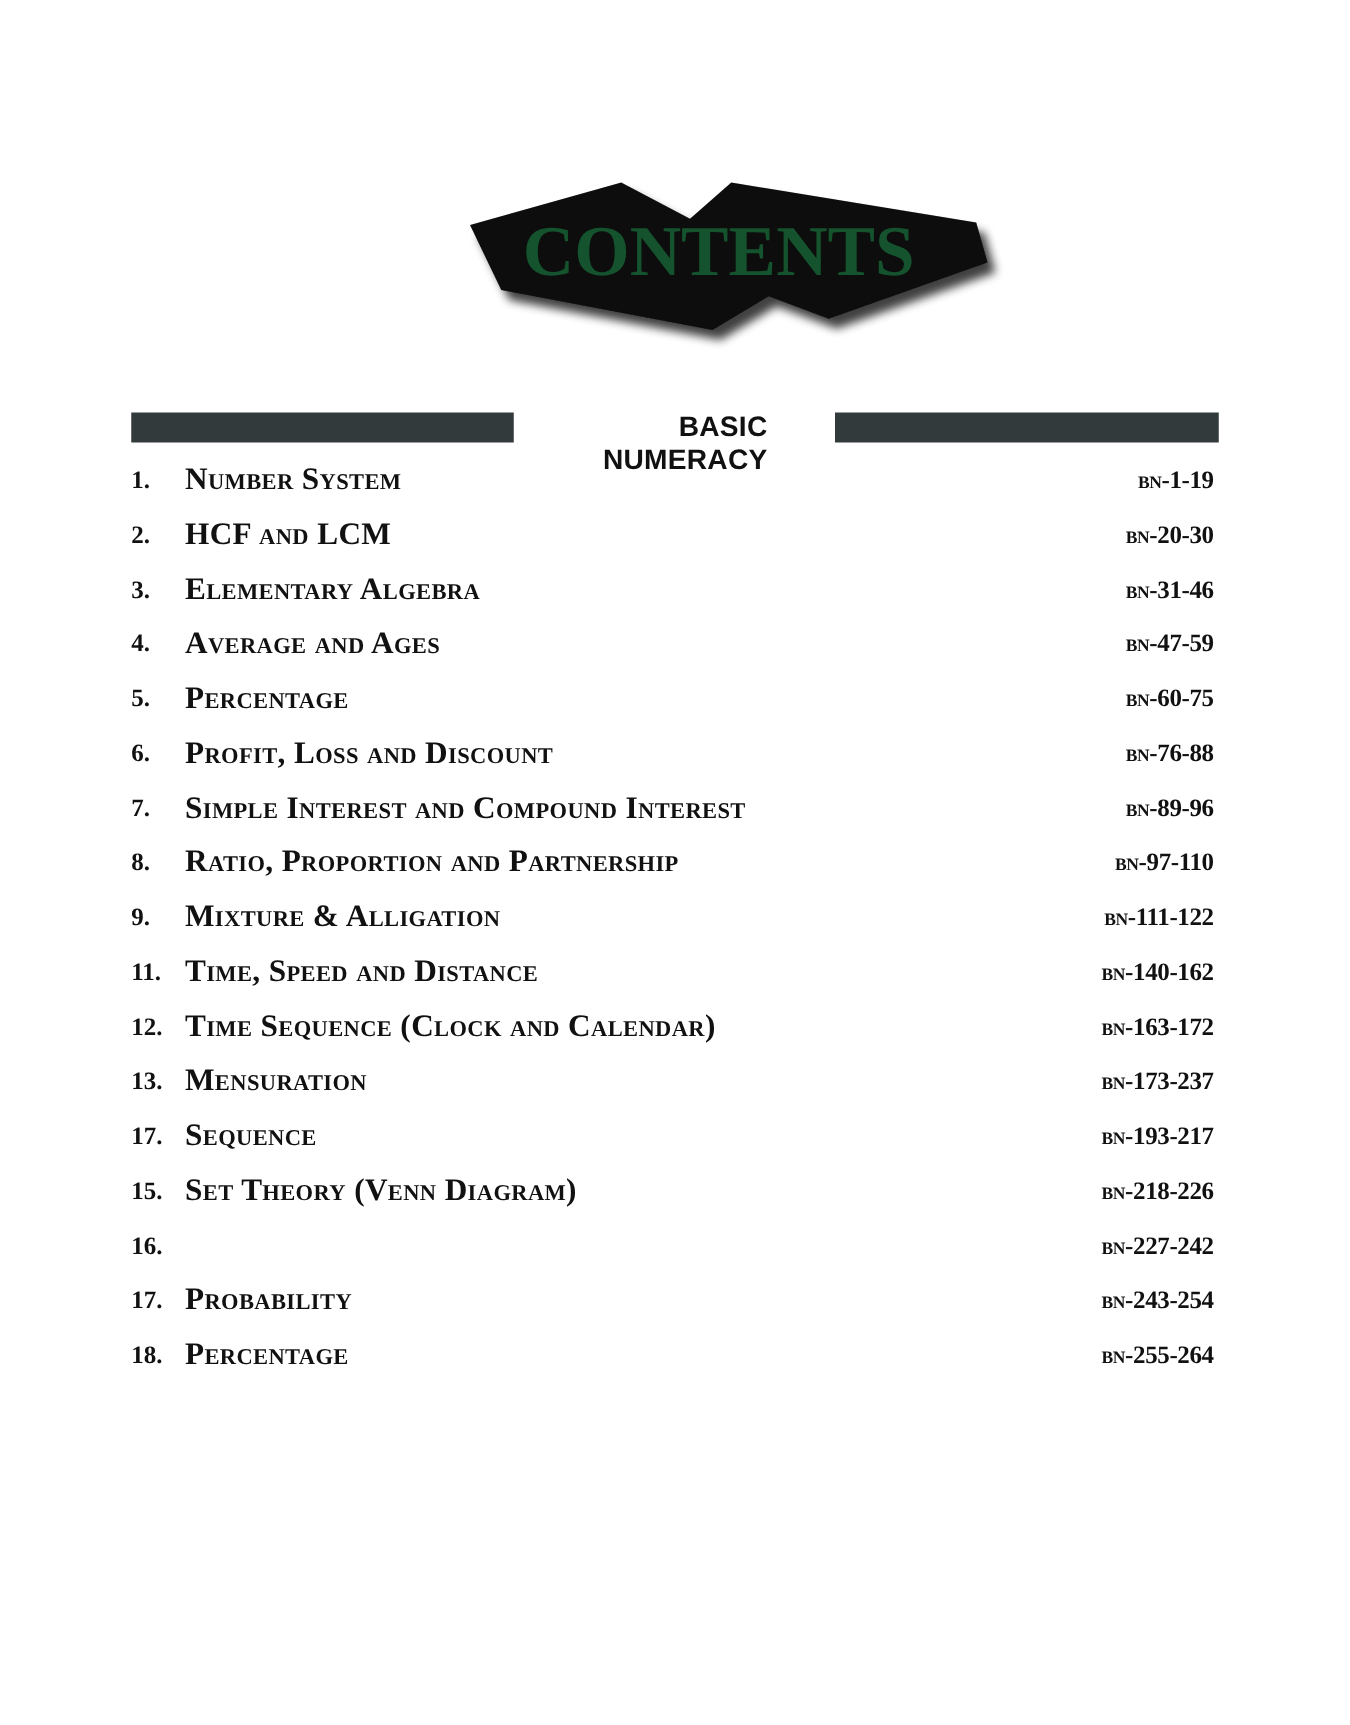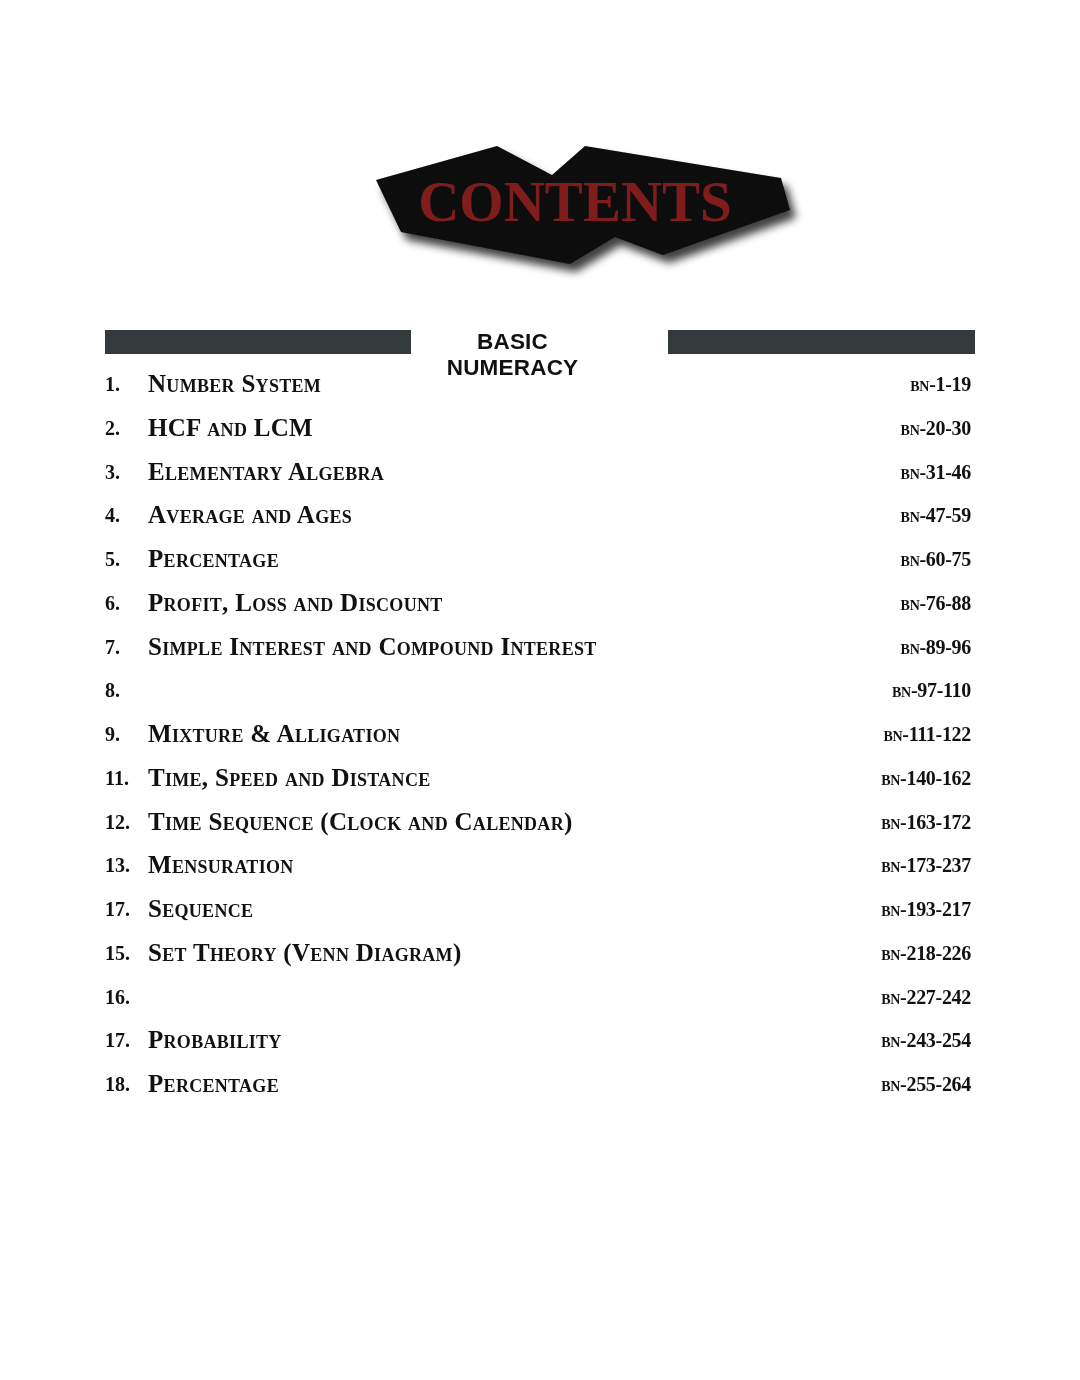--- a/index.html
+++ b/index.html
@@ -34,21 +34,21 @@
     position: absolute;
     left: 0;
     top: 37px;
     width: 460px;
     text-align: center;
     font-family: "Liberation Serif", "DejaVu Serif", serif;
     font-weight: bold;
     font-size: 57px;
     line-height: 60px;
     letter-spacing: 0px;
-    color: #7f1d1d;
+    color: #14532d;
     padding-left: 0px;
     box-sizing: border-box;
     transform: translateX(-15px);
   }
   .section-header {
     position: absolute;
     left: 105px;
     top: 329px;
     width: 870px;
     height: 26px;
@@ -61,21 +61,21 @@
   }
   .section-bar.left { left: 0; width: 306px; }
   .section-bar.right { left: 563px; width: 307px; }
   .section-title {
     position: absolute;
     left: 306px;
     width: 203px;
     top: 0;
     height: 26px;
     line-height: 26px;
-    text-align: center;
+    text-align: right;
     font-family: "Liberation Sans", "DejaVu Sans", sans-serif;
     font-weight: bold;
     font-size: 22.5px;
     color: #111111;
     letter-spacing: 0.2px;
   }
   .toc-list {
     position: absolute;
     left: 105px;
     top: 369px;
@@ -181,20 +181,21 @@
     <span class="toc-title">Profit, Loss and Discount</span>
     <span class="toc-page"><span class="bn">bn</span><span>-76-88</span></span>
   </li>
   <li class="toc-row">
     <span class="toc-num">7.</span>
     <span class="toc-title">Simple Interest and Compound Interest</span>
     <span class="toc-page"><span class="bn">bn</span><span>-89-96</span></span>
   </li>
   <li class="toc-row">
     <span class="toc-num">8.</span>
+    <span class="toc-title">Ratio, Proportion and Partnership</span>
     <span class="toc-page"><span class="bn">bn</span><span>-97-110</span></span>
   </li>
   <li class="toc-row">
     <span class="toc-num">9.</span>
     <span class="toc-title">Mixture &amp; Alligation</span>
     <span class="toc-page"><span class="bn">bn</span><span>-111-122</span></span>
   </li>
   <li class="toc-row">
     <span class="toc-num">11.</span>
     <span class="toc-title">Time, Speed and Distance</span>

